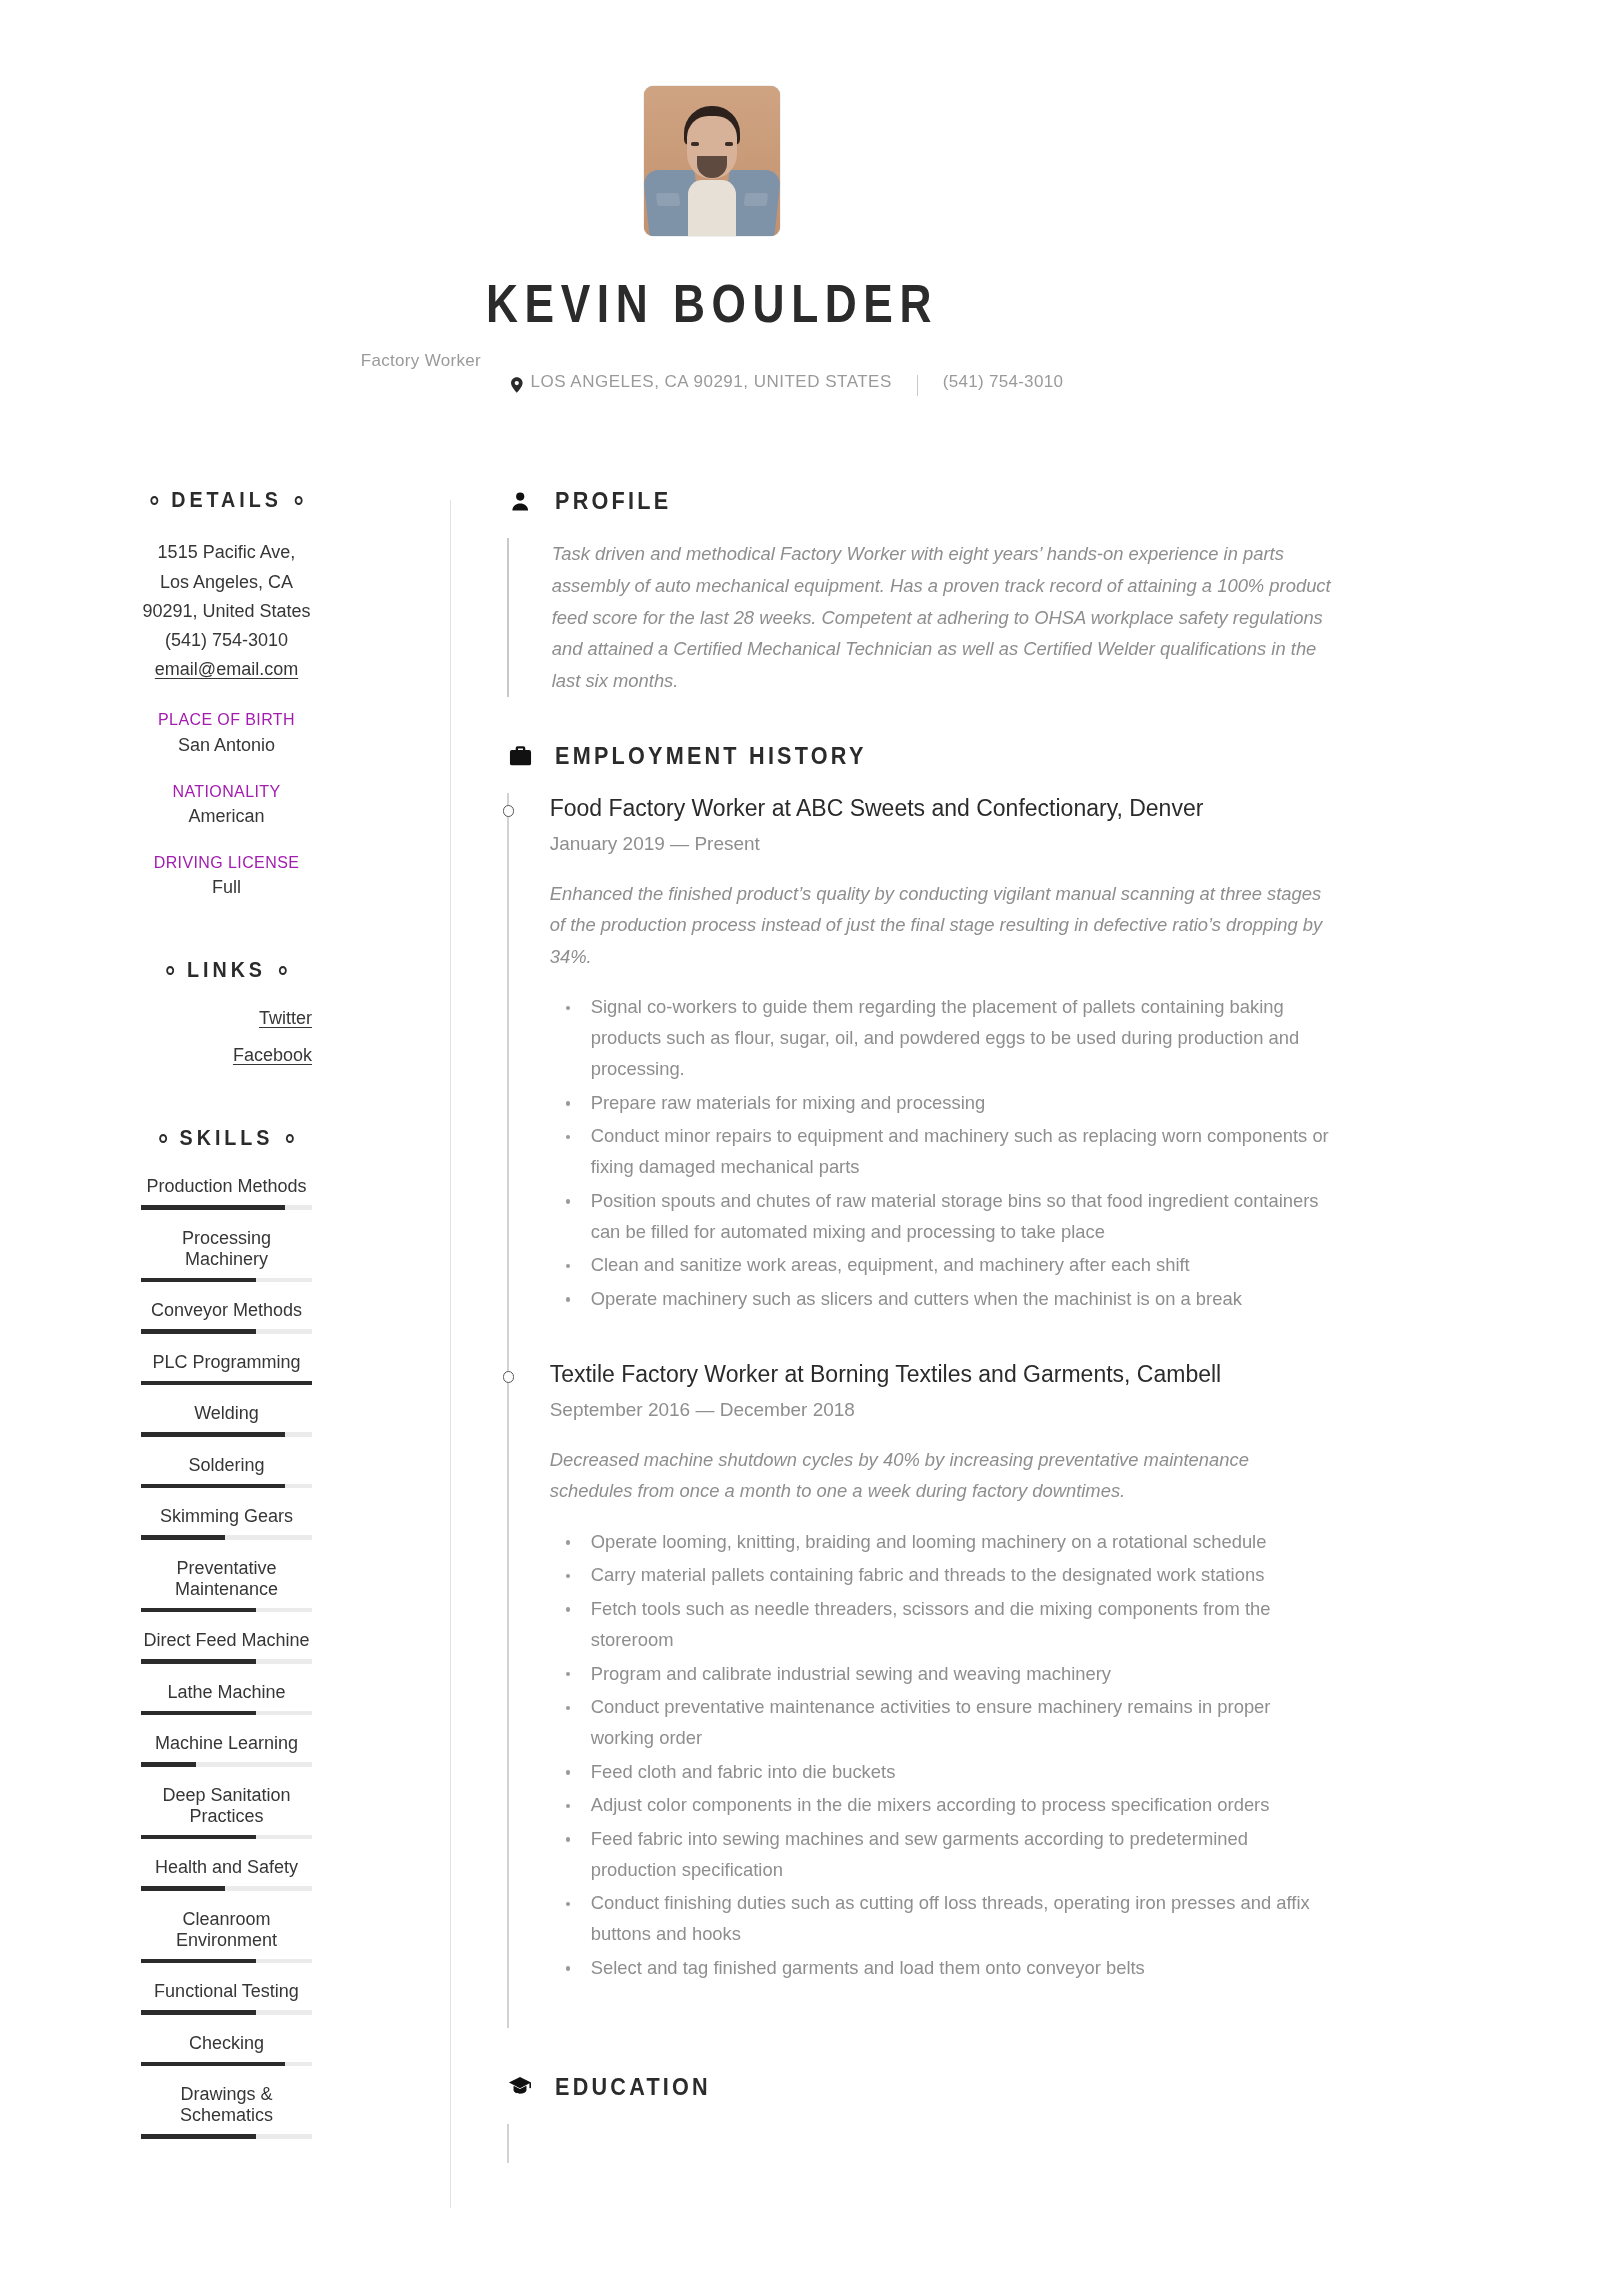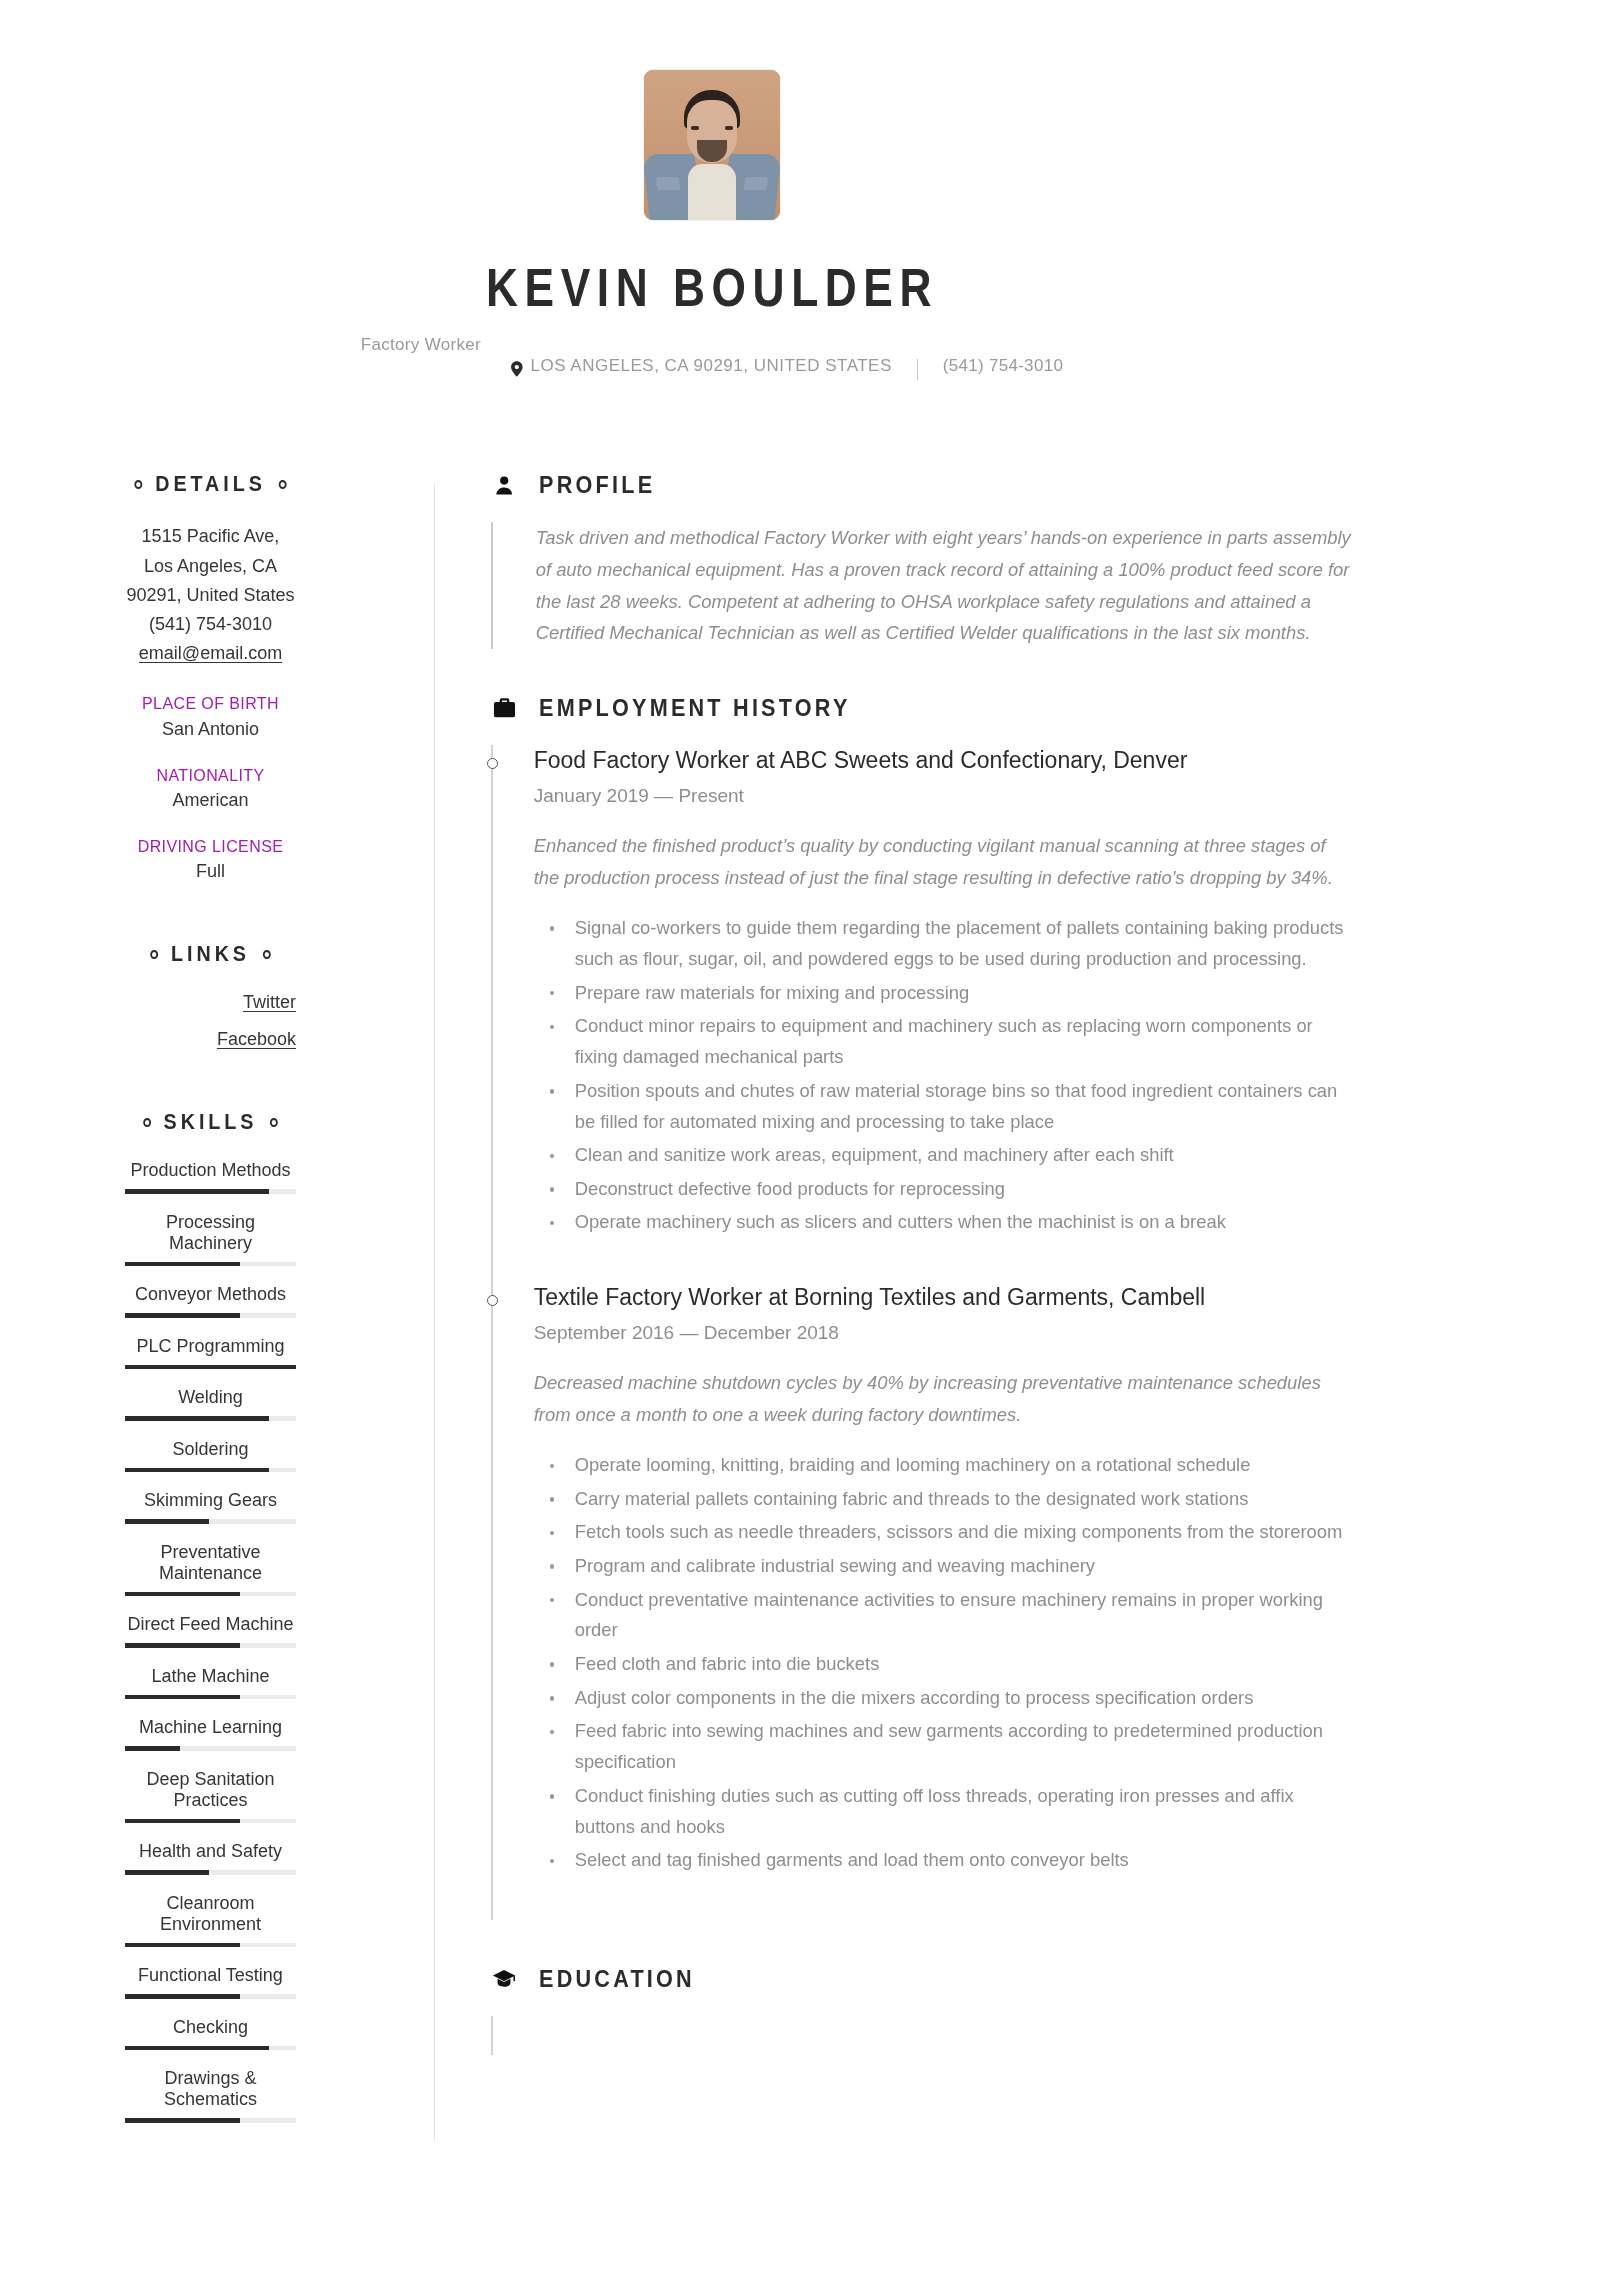--- a/index.html
+++ b/index.html
@@ -10,21 +10,21 @@
     background: #ffffff;
     font-family: "Liberation Sans", sans-serif;
     color: #2f2f2f;
     -webkit-font-smoothing: antialiased;
   }
   .page {
     position: relative;
     width: 1424px;
     min-height: 2293px;
     background: #ffffff;
-    padding: 0;
+    padding: 16px;
     overflow: hidden;
   }
 
   
   .header { padding-top: 70px; text-align: center; }
   .avatar-wrap { display: flex; justify-content: center; }
   .avatar {
     width: 136px; height: 150px;
     border-radius: 9px;
     overflow: hidden;
@@ -382,21 +382,20 @@
                 <span class="job-dot"></span>
                 <div class="job-title">Food Factory Worker at  ABC Sweets and Confectionary, Denver</div>
                 <div class="job-dates">January 2019 — Present</div>
                 <div class="job-summary">Enhanced the finished product’s quality by conducting vigilant manual scanning at three stages of the production process instead of just the final stage resulting in defective ratio’s dropping by 34%.</div>
                 <ul class="job-bullets">
                   <li>Signal co-workers to guide them regarding the placement of pallets containing baking products such as flour, sugar, oil, and powdered eggs to be used during production and processing.</li>
                   <li>Prepare raw materials for mixing and processing</li>
                   <li>Conduct minor repairs to equipment and machinery such as replacing worn components or fixing damaged mechanical parts</li>
                   <li>Position spouts and chutes of raw material storage bins so that food ingredient containers can be filled for automated mixing and processing to take place</li>
                   <li>Clean and sanitize work areas, equipment, and machinery after each shift</li>
-                  <li>Deconstruct defective food products for reprocessing</li>
                   <li>Operate machinery such as slicers and cutters when the machinist is on a break</li>
                 </ul>
               </div>
               <div class="job">
                 <span class="job-dot"></span>
                 <div class="job-title">Textile Factory Worker at  Borning Textiles and Garments, Cambell</div>
                 <div class="job-dates">September 2016 — December 2018</div>
                 <div class="job-summary">Decreased machine shutdown cycles by 40% by increasing preventative maintenance schedules from once a month to one a week during factory downtimes.</div>
                 <ul class="job-bullets">
                   <li>Operate looming, knitting, braiding and looming machinery on a rotational schedule</li>

